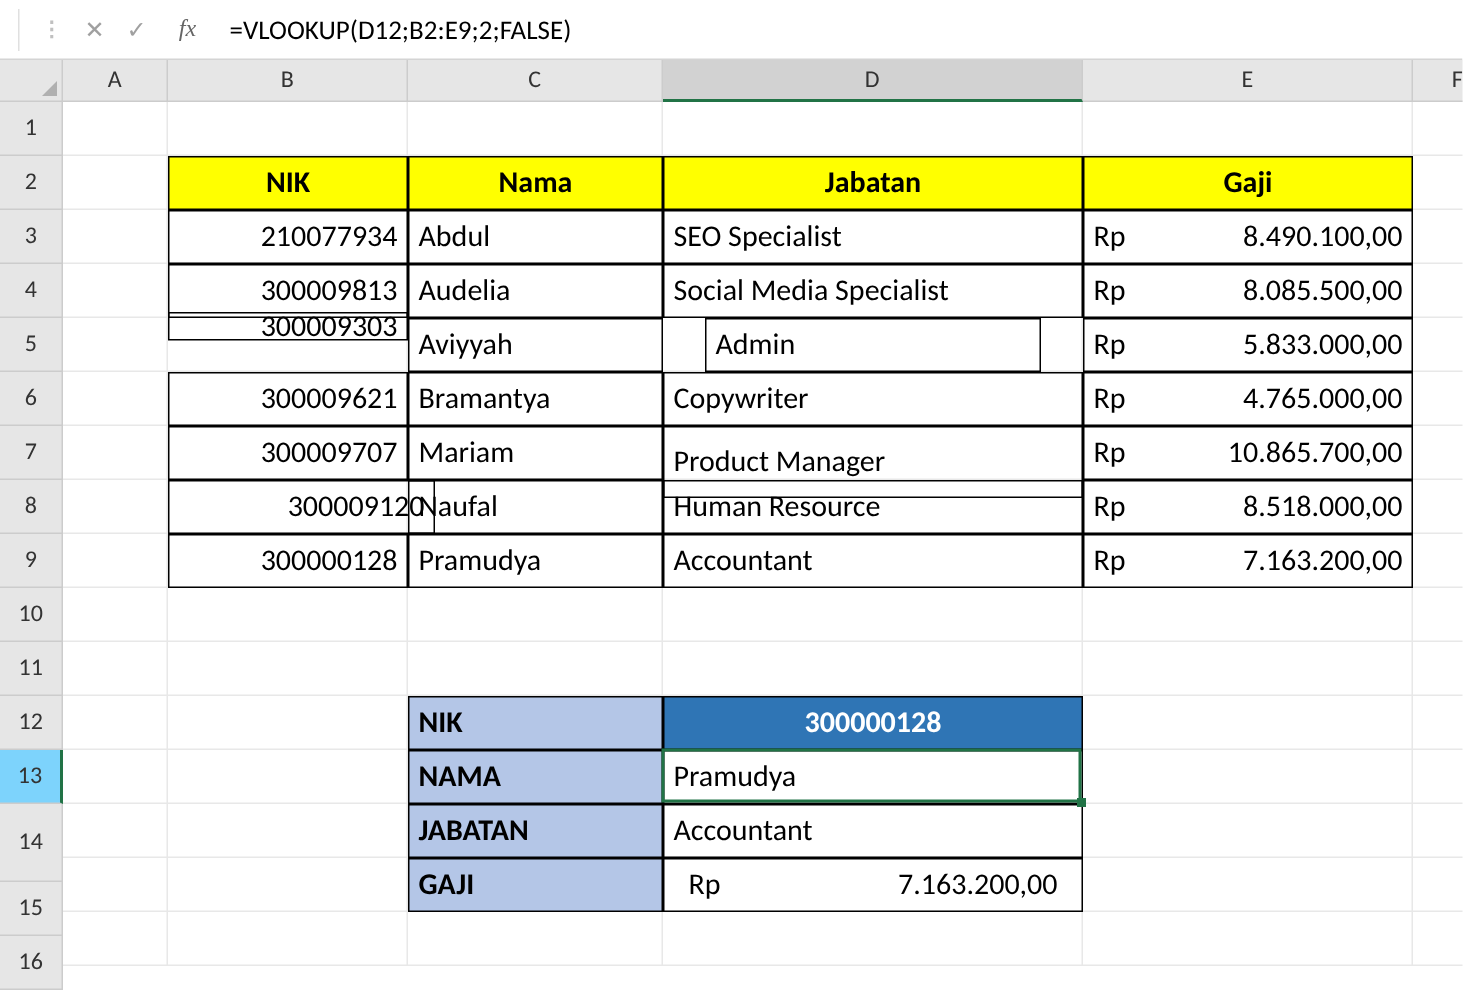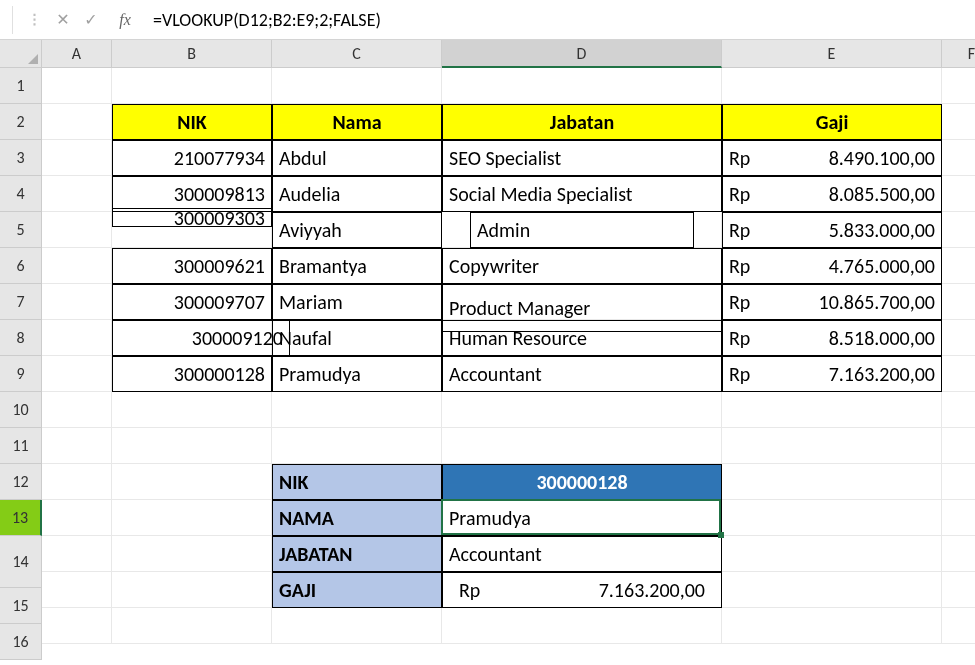--- a/index.html
+++ b/index.html
@@ -111,21 +111,21 @@
     background: #e6e6e6;
     border-right: 1px solid #ccc;
     border-bottom: 1px solid #ccc;
     display: flex;
     align-items: center;
     justify-content: center;
     font-size: 16px;
     color: #333;
   }
   .rh.active {
-    background: #84cc16;
+    background: #7dd3fc;
     border-right: 2px solid #217346;
   }
   .cells {
     position: absolute;
     left: 42px; top: 28px;
   }
   .cell {
     position: absolute;
     border-right: 1px solid #e8e8e8;
     border-bottom: 1px solid #e8e8e8;

